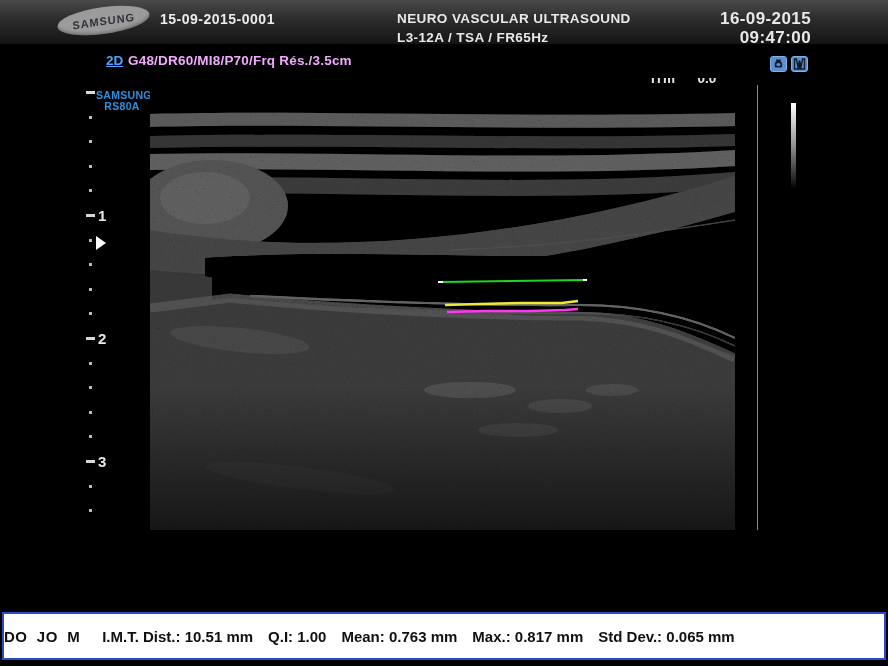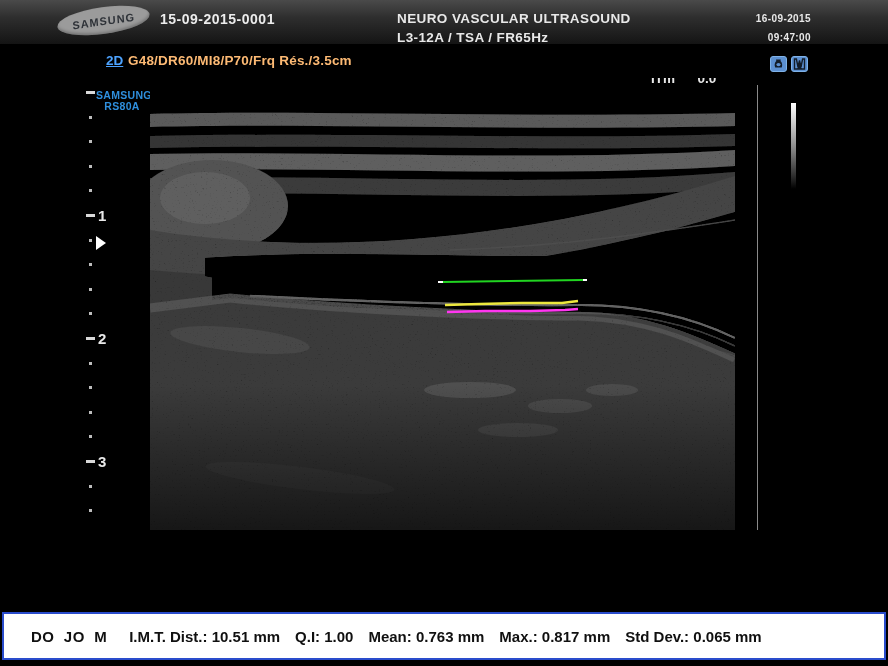--- a/index.html
+++ b/index.html
@@ -20,28 +20,28 @@
                transform:skewX(-4deg); }
   .patient-id { position:absolute; left:160px; top:11px; font-size:14px; font-weight:bold;
                 color:#ececec; letter-spacing:.5px; }
   .study-block { position:absolute; left:397px; top:9px; line-height:19px; }
   .study-block div { font-size:13.5px; font-weight:bold; color:#e8e8e8; letter-spacing:.4px; }
   .mi-block { position:absolute; left:643px; top:9px; line-height:19px;margin-top:41px; }
   .mi-row { display:grid; grid-template-columns:32px 44px; column-gap:10px; }
   .mi-row .lbl { text-align:right; font-size:13.5px; font-weight:bold; color:#e8e8e8; }
   .mi-row .val { text-align:center; font-size:13.5px; font-weight:bold; color:#e8e8e8; }
   .dt-block { position:absolute; right:77px; top:9px; line-height:19px; text-align:right; }
-  .dt-block div { font-size:10px; font-weight:bold; color:#e8e8e8; letter-spacing:.4px; }
+  .dt-block div { font-size:17px; font-weight:bold; color:#e8e8e8; letter-spacing:.4px; }
 
   
   .modebar { position:absolute; left:16px; top:46px; width:848px; height:32px; background:#000; }
   .mode-label { position:absolute; left:90px; top:7px; font-size:13.5px; font-weight:bold;
                 color:#4da3ff; text-decoration:underline; cursor:pointer; }
   .params { position:absolute; left:112px; top:7px; font-size:13.5px; font-weight:bold;
-            color:#fdba74; letter-spacing:.2px; }
+            color:#f0abfc; letter-spacing:.2px; }
   .mode-icon { position:absolute; top:10px; width:17px; height:16px; border-radius:3px;
                background:#5b8fd0; border:1px solid #7fb2e8;
                display:flex; align-items:center; justify-content:center; cursor:pointer; }
   .mode-icon.probe { left:754px; }
   .mode-icon.dual  { left:775px; }
 
   
   .brand-label { position:absolute; left:96px; top:90px; width:52px; text-align:center;
                  font-size:10.5px; font-weight:bold; line-height:11px; color:#2f8fdd;
                  letter-spacing:.3px; }
@@ -53,21 +53,21 @@
                  border-left:10px solid #fff; border-top:7px solid transparent;
                  border-bottom:7px solid transparent; }
   .us-image { position:absolute; left:150px; top:90px; width:585px; height:440px; }
   .separator { position:absolute; left:757px; top:85px; width:1px; height:445px; background:#8a8a8a; }
   .graybar { position:absolute; left:791px; top:103px; width:5px; height:86px;
              background:linear-gradient(180deg,#ffffff 0%,#d8d8d8 18%,#8f8f8f 50%,#2e2e2e 85%,#000 100%); }
 
   
   .results { position:absolute; left:2px; top:612px; width:884px; height:48px;
              background:#fff; border:2px solid #2a4ccc;
-             display:flex; align-items:center; padding-left:27px; }
+             display:flex; align-items:center; }
   .results span { font-size:15px; font-weight:600; color:#101010; white-space:pre; }
   .results .seg { margin-right:15px; }
   .results .name { margin-right:22px; letter-spacing:.5px; }
 </style>
 </head>
 <body>
 
 <div class="screen">
 
   <header class="topbar">

